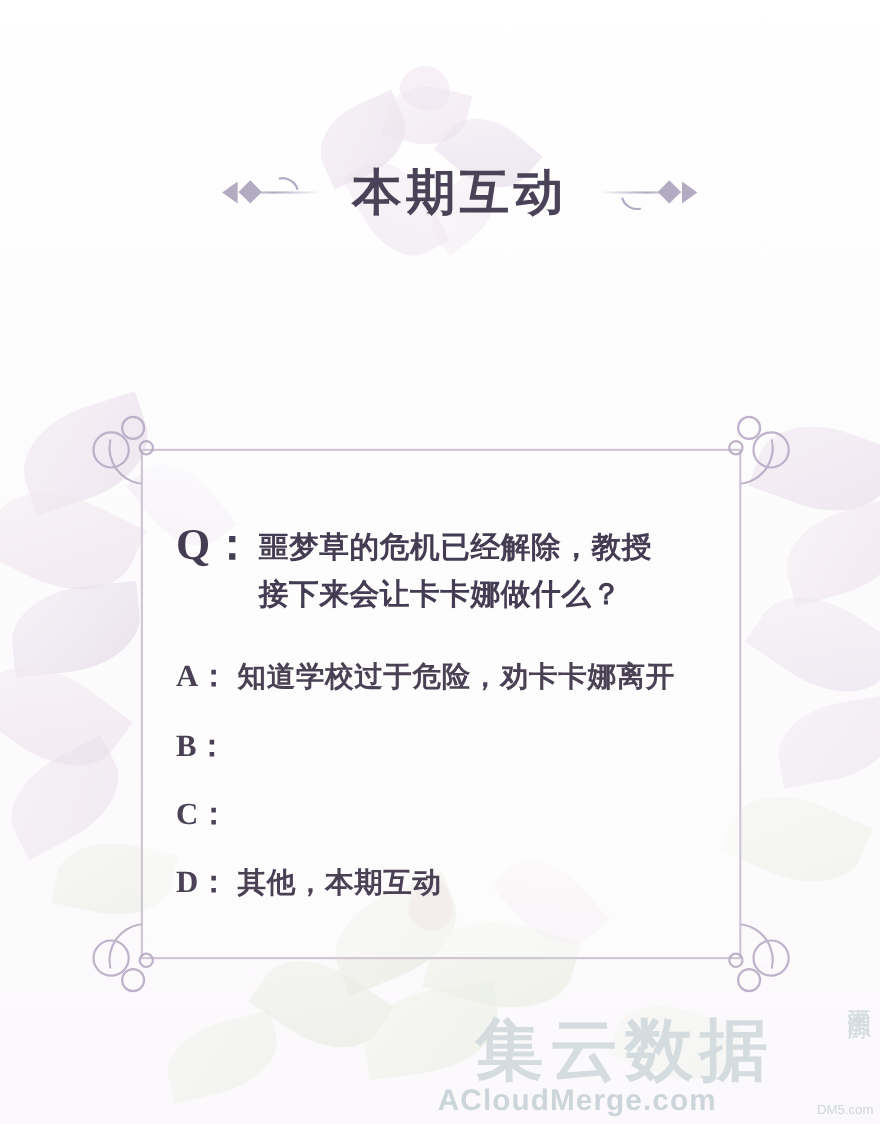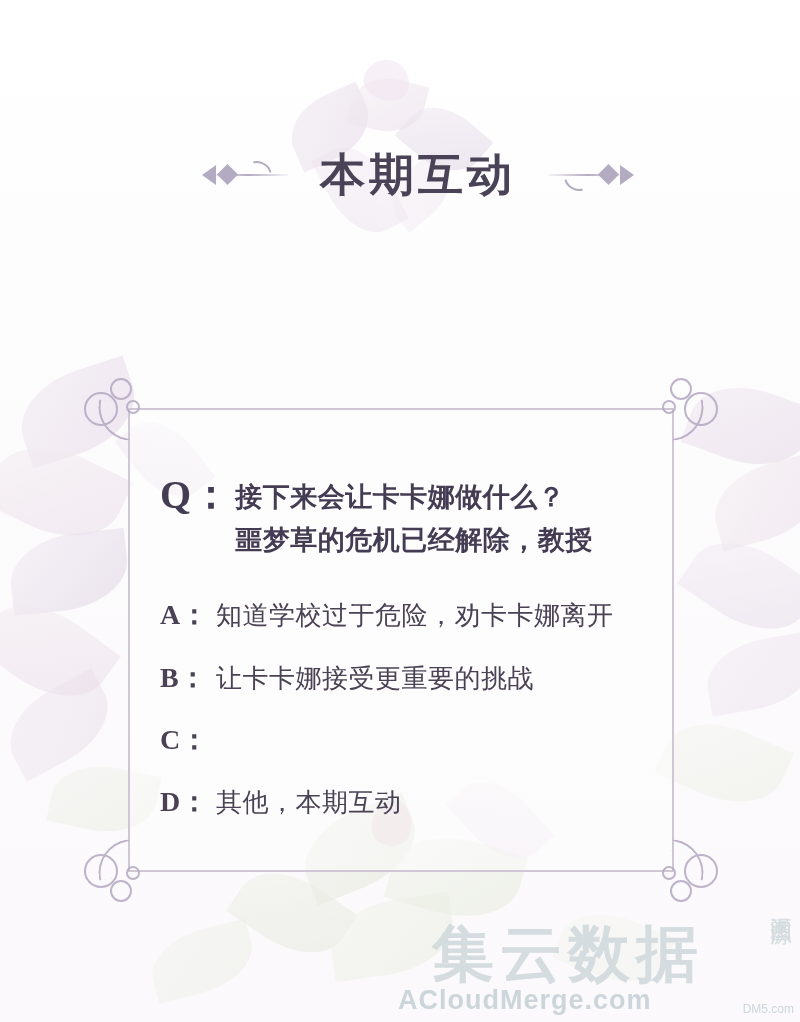--- a/index.html
+++ b/index.html
@@ -204,21 +204,21 @@
     color: #4a4254;
   }
   .opt-label {
     font-size: 28px;
     font-weight: 700;
     width: 56px;
     flex: 0 0 56px;
   }
   .opt-text {
     font-size: 26px;
-    font-weight: 400;
+    font-weight: 700;
     letter-spacing: 0.5px;
     line-height: 1.4;
   }
 
   
   .wm {
     position: absolute;
     pointer-events: none;
   }
   .wm-cn {
@@ -336,32 +336,31 @@
         <div class="ring r2"></div>
         <div class="ring r3"></div>
         <div class="stem"></div>
     </div>
   </div>
 
   <div class="qa">
     <div class="q-block">
       <div class="q-label">Q：</div>
       <div class="q-text">
+        <div>噩梦草的危机已经解除，教授</div>
         <div>接下来会让卡卡娜做什么？</div>
-        <div>噩梦草的危机已经解除，教授</div>
       </div>
     </div>
 
     <div class="opt" style="margin-top:34px;">
       <div class="opt-label">A：</div>
       <div class="opt-text">知道学校过于危险，劝卡卡娜离开</div>
     </div>
     <div class="opt">
       <div class="opt-label">B：</div>
-      <div class="opt-text">让卡卡娜接受更重要的挑战</div>
     </div>
     <div class="opt">
       <div class="opt-label">C：</div>
     </div>
     <div class="opt">
       <div class="opt-label">D：</div>
       <div class="opt-text">其他，本期互动</div>
     </div>
   </div>
 

